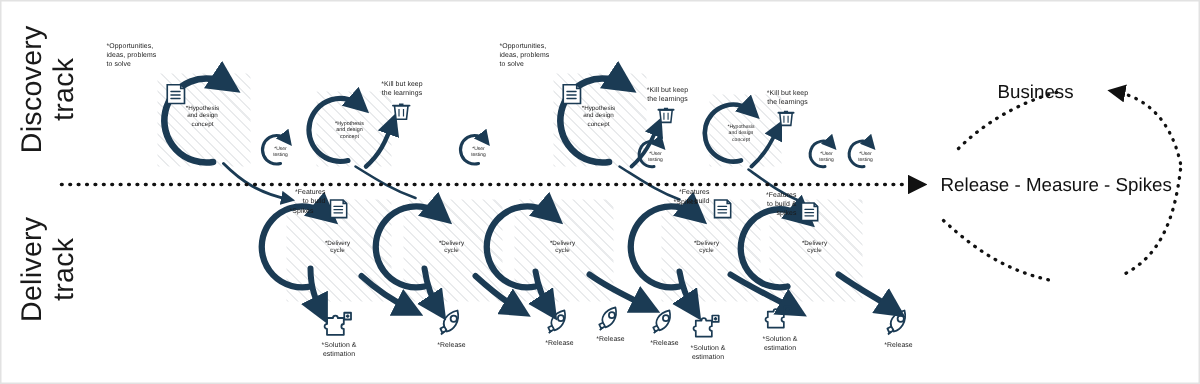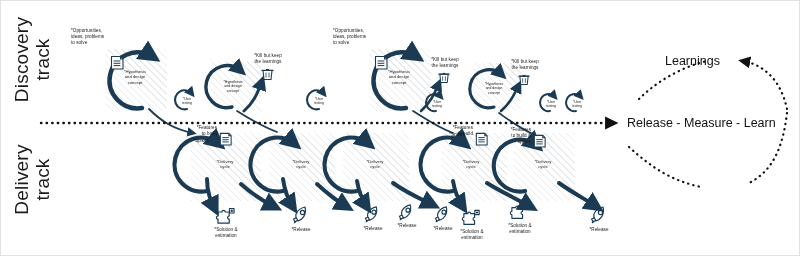--- a/index.html
+++ b/index.html
@@ -410,18 +410,18 @@
       <g fill="none" stroke="#1b3b54" stroke-width="1.2" stroke-linejoin="round">
         <path d="M6,14 C3,10 6,4 14,2 C16,10 11,15 7,16 z"></path>
         <circle cx="11.5" cy="7.5" r="2.1"></circle>
         <path d="M5.4,12.6 L2.6,14 L4,17 L6.8,15.2"></path>
         <path d="M3,18 L5,16"></path>
       </g>
     </svg>
   </div>
   <div class="note c" style="left:578px;top:226px;width:40px;">*Release</div>
 
-  <div class="big" style="left:664px;top:52px;">Learnings</div>
-
-  <div class="big" style="left:626px;top:114px;">Release - Measure - Learn</div>
+  <div class="big" style="left:664px;top:52px;">Business</div>
+
+  <div class="big" style="left:626px;top:114px;">Release - Measure - Spikes</div>
 
 
 </div>
 
 </body></html>

